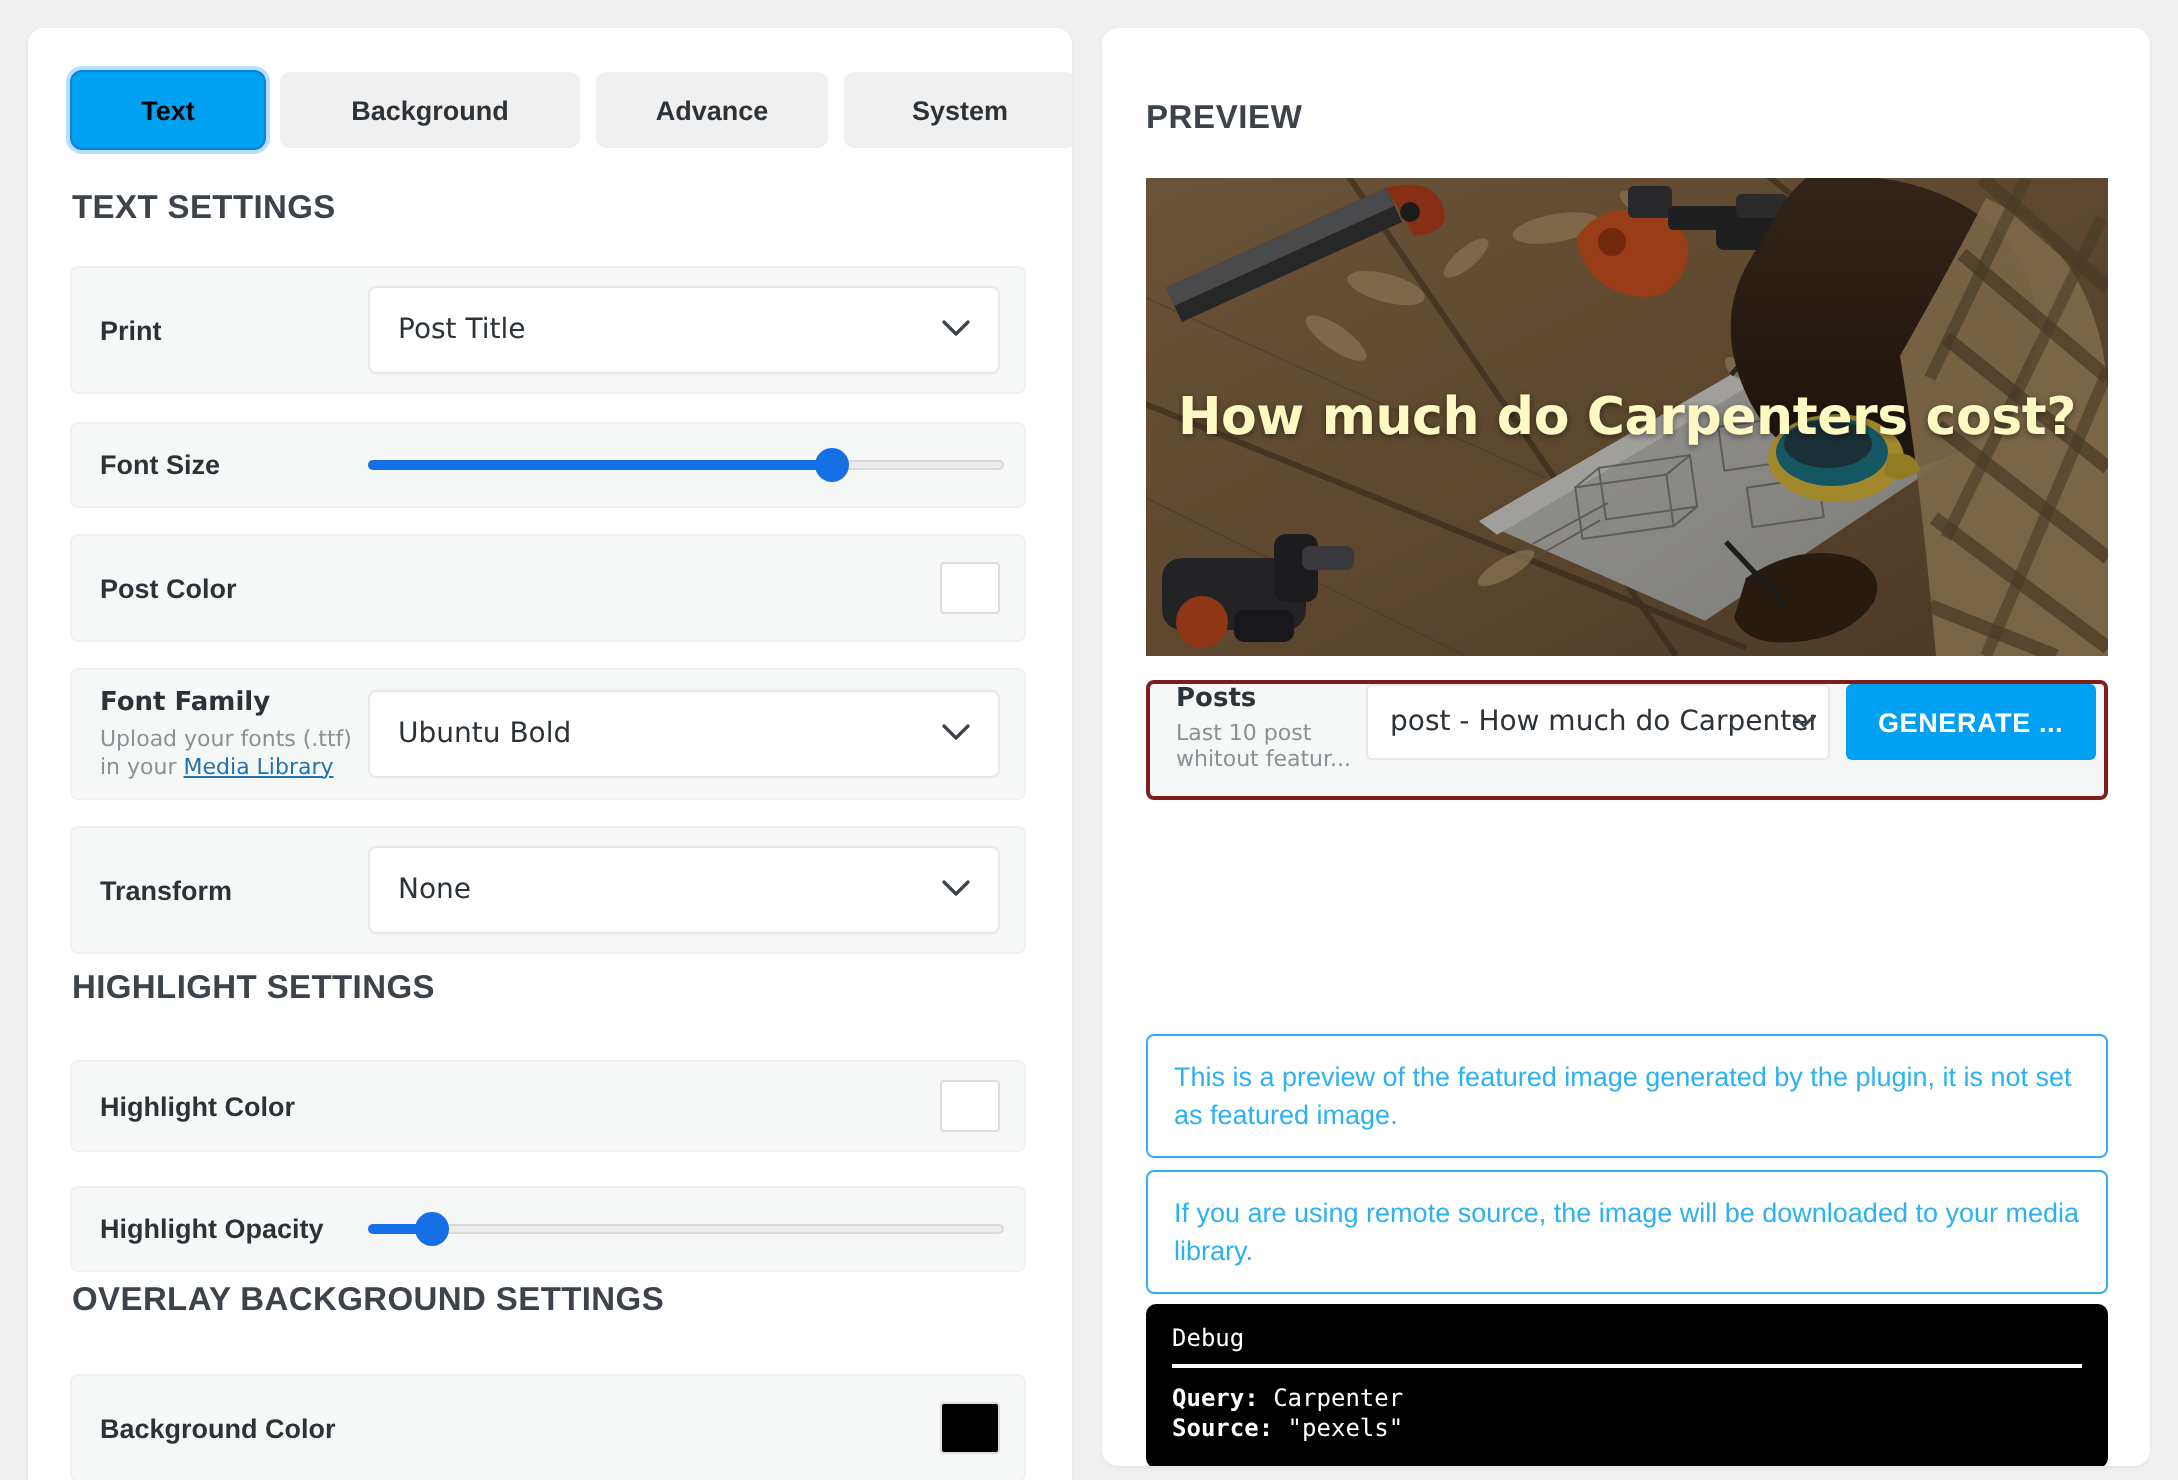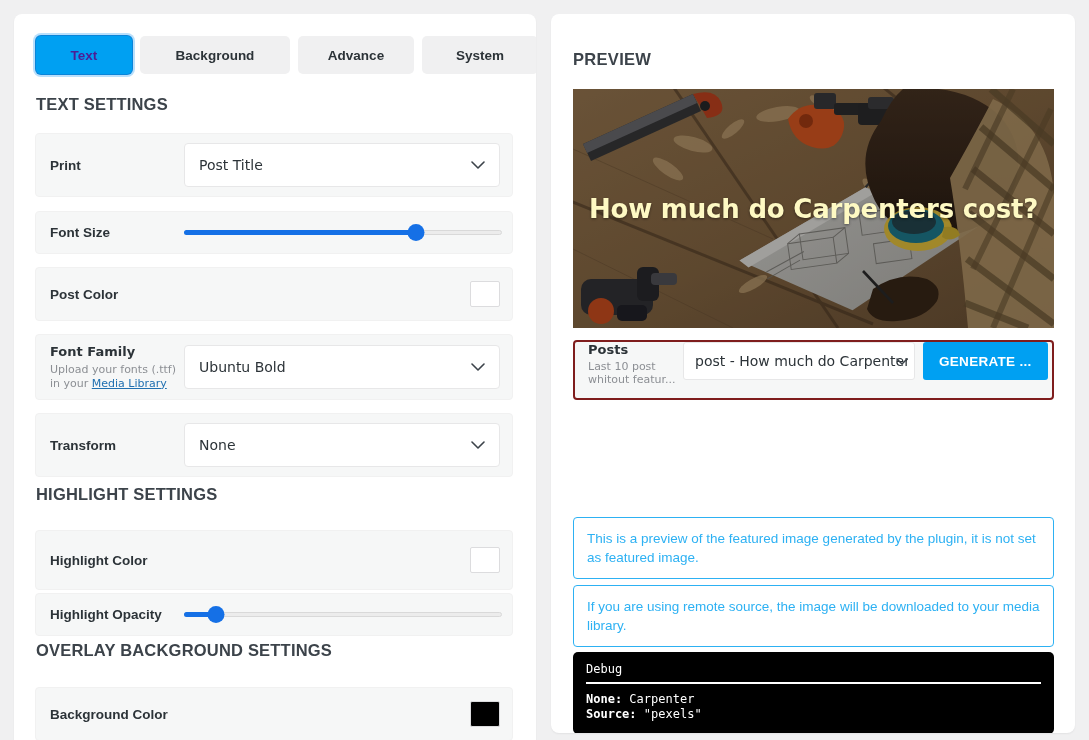--- a/index.html
+++ b/index.html
@@ -22,21 +22,21 @@
 
   
   .tabs{position:absolute;left:22px;top:22px;display:flex;gap:8px;}
   .tab{
     height:38px;min-width:90px;padding:0 18px;
     display:flex;align-items:center;justify-content:center;
     border-radius:5px;background:#f0f0f1;color:#2c3338;
     font-size:13.5px;font-weight:bold;border:none;cursor:pointer;
     white-space:nowrap;
   }
-  .tab.active{background:#00a0f2;color:#4c1d95;box-shadow:0 0 0 1px #0a84d8,0 0 0 3px #b9dffb;}
+  .tab.active{background:#00a0f2;color:#000000;box-shadow:0 0 0 1px #0a84d8,0 0 0 3px #b9dffb;}
   .tab-w1{width:96px;}
   .tab-w2{width:150px;}
   .tab-w3{width:116px;}
   .tab-w4{width:116px;}
 
   
   .sec-head{
     position:absolute;left:22px;
     font-size:16.5px;font-weight:bold;color:#3c434a;letter-spacing:.2px;
   }
@@ -216,21 +216,21 @@
             <svg width="14" height="9" viewBox="0 0 14 9">
                 <path d="M1 1l6 6 6-6" fill="none" stroke="#3c434a" stroke-width="1.6" stroke-linecap="round" stroke-linejoin="round"></path>
               </svg>
           </span>
         </div>
       </div>
     </div>
 
     <div class="sec-head" style="top:471px">HIGHLIGHT SETTINGS</div>
 
-    <div class="row" style="top:516px;height:60px">
+    <div class="row" style="top:516px;height:46px">
       <div class="row-label">Highlight Color</div>
       <div class="row-ctrl" style="justify-content:flex-end">
         <div class="swatch" style="background: rgb(255, 255, 255);"></div>
       </div>
     </div>
 
     <div class="row" style="top:579px;height:43px">
       <div class="row-label">Highlight Opacity</div>
       <div class="row-ctrl">
         <div class="slider" id="highlight-opacity-slider">
@@ -414,17 +414,17 @@
       </div>
       <button id="generate-btn">GENERATE ...</button>
     </div>
 
     <div class="notice" id="notice-1">This is a preview of the featured image generated by the plugin, it is not set as featured image.</div>
     <div class="notice" id="notice-2">If you are using remote source, the image will be downloaded to your media library.</div>
 
     <div id="debug-box">
       <div id="debug-title">Debug</div>
       <div id="debug-hr"></div>
-      <div class="debug-line"><b>None:</b><span> Carpenter</span></div>
+      <div class="debug-line"><b>Query:</b><span> Carpenter</span></div>
       <div class="debug-line"><b>Source:</b><span> "pexels"</span></div>
     </div>
   </div>
 </div>
 
 </body></html>

